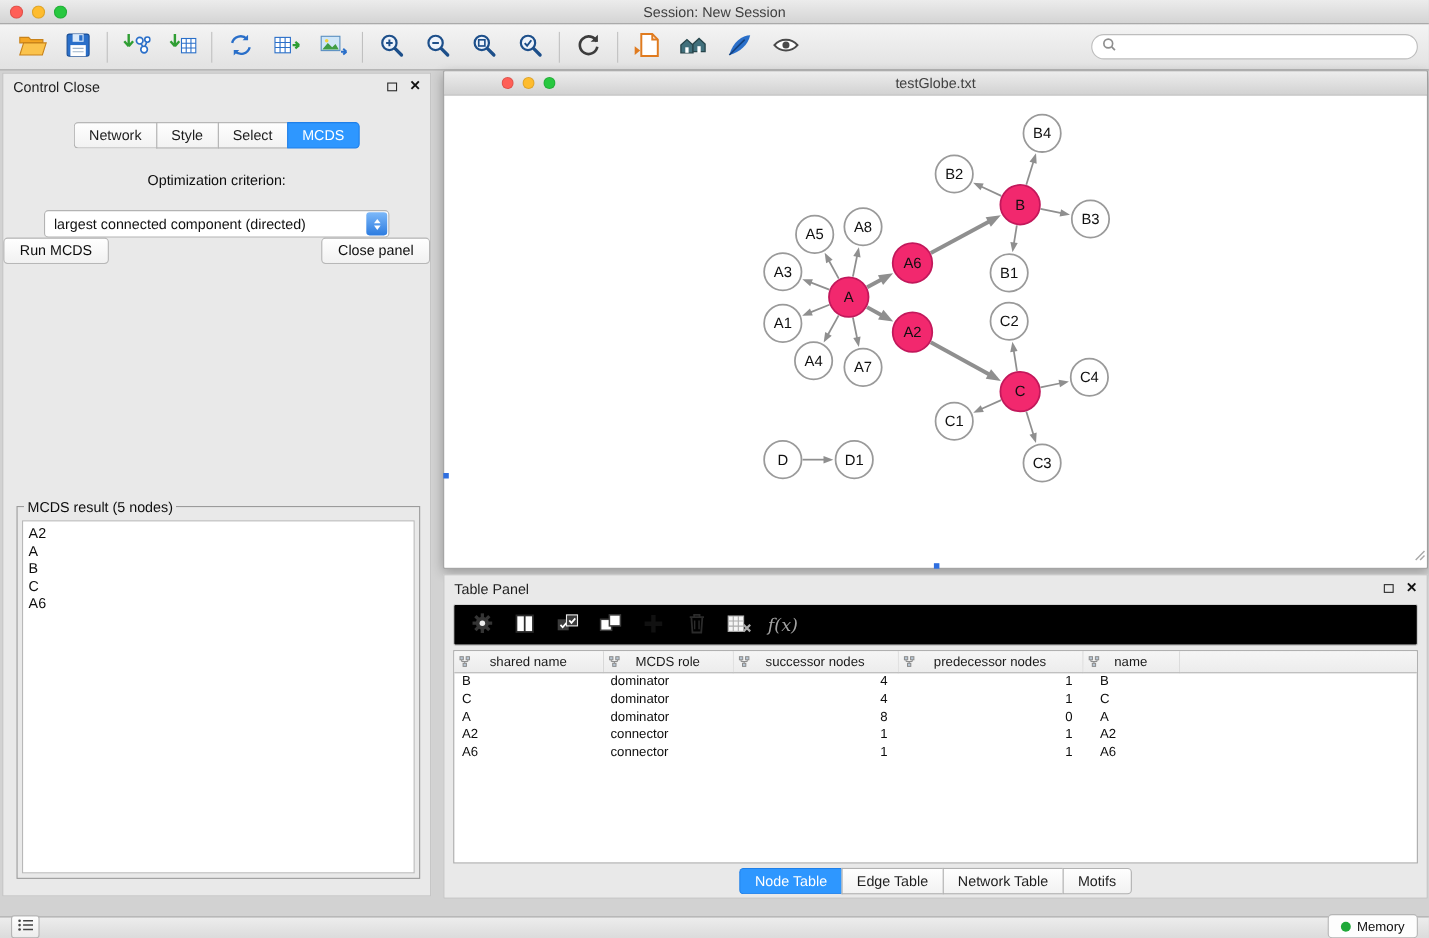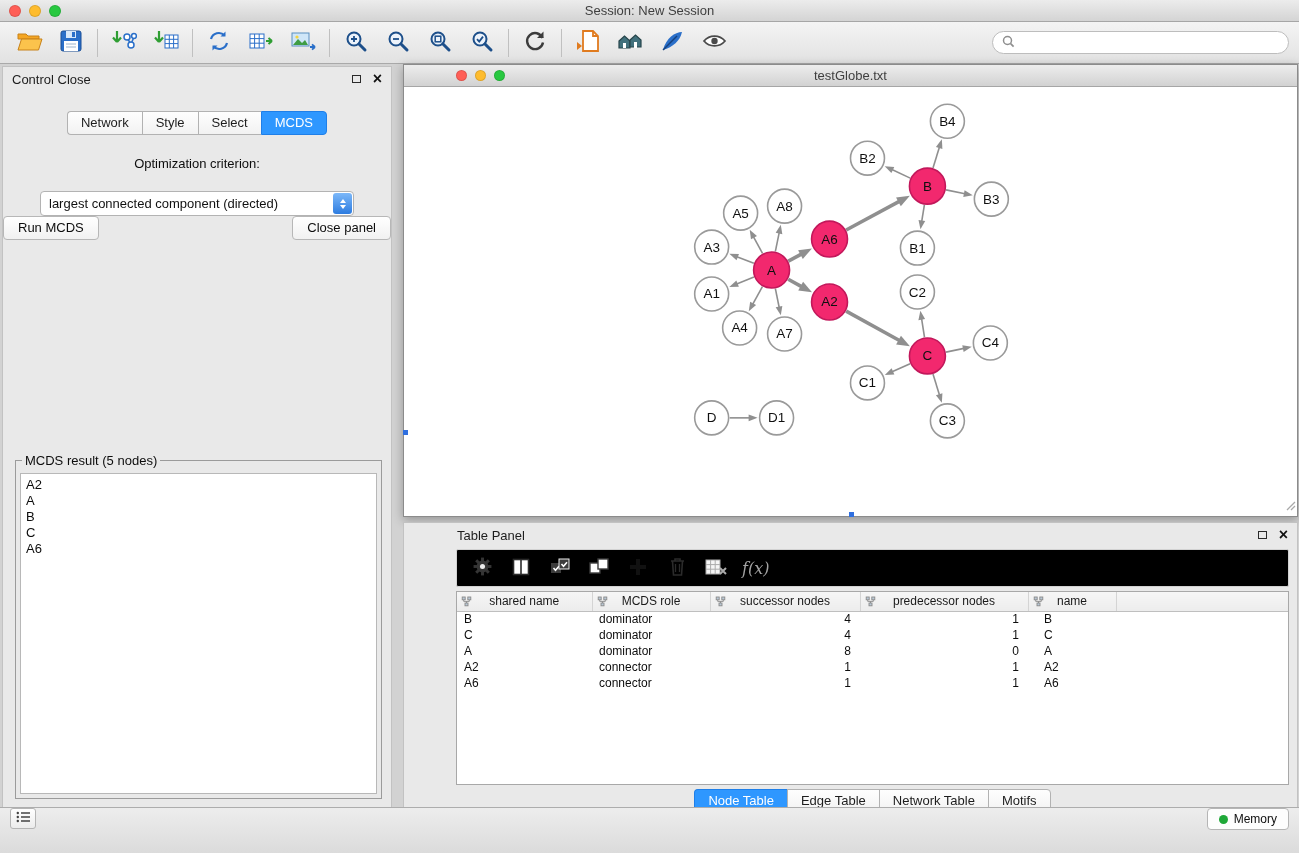--- a/index.html
+++ b/index.html
@@ -128,21 +128,21 @@
   .nw-canvas { flex:1; position:relative; background:#fff; overflow:hidden; }
   .nw-canvas svg.graph { position:absolute; inset:0; width:100%; height:100%; }
   .resize-corner { position:absolute; right:1px; bottom:1px; }
   .win-handle { position:absolute; width:5px; height:5px; background:#2f6fe0; }
   .win-handle.left-mid { left:-1px; top:365px; }
   .win-handle.bottom-mid { bottom:-1px; left:50%; margin-left:-2px; }
   
   .table-panel {
     position:absolute; left:403px; top:458px; right:1px; bottom:2px;
     background:#e9e9e9; border:1px solid #c2c2c2;
-    display:flex; flex-direction:column;padding-left:44px;
+    display:flex; flex-direction:column;
   }
   .tp-toolbar {
     height:38px; flex:none;
     margin:2px 8px 0;
     border:1px solid #d2d2d2; border-radius:2px;
     background:#000000;
     display:flex; align-items:center; gap:9px; padding:0 10px;
   }
   .tp-btn {
     width:30px; height:30px; border:none; background:none; cursor:pointer;
@@ -164,24 +164,24 @@
   }
   table.node-table th .th-icon { position:absolute; left:4px; top:4px; }
   table.node-table th .th-label { display:block; text-align:center; font-size:12px; }
   table.node-table th.filler { border-right:none; }
   table.node-table td { height:16px; padding:0 7px; color:#0d0d0d; overflow:hidden; white-space:nowrap; }
   table.node-table td.num { text-align:right; padding-right:9px; }
   table.node-table td.name-col { padding-left:16px; }
   .tp-tabs { height:31px; flex:none; display:flex; justify-content:center; align-items:center; }
   
   .statusbar {
-    position:absolute; left:0; right:0; bottom:0; height:46px;
+    position:absolute; left:0; right:0; bottom:0; height:20px;
     background:linear-gradient(#ededed,#dbdbdb);
     border-top:1px solid #adadad;
-    display:flex; align-items:flex-start; padding:0 10px;
+    display:flex; align-items:flex-end; padding:0 10px;
   }
   .list-btn {
     width:26px; height:21px; border:1px solid #b5b5b5; border-radius:3px;
     background:linear-gradient(#fff,#ececec); cursor:pointer;
     display:flex; align-items:center; justify-content:center;
   }
   .mem-btn {
     margin-left:auto; display:flex; align-items:center; gap:6px;
     background:#fdfdfd; border:1px solid #b5b5b5; border-radius:4px;
     padding:3px 11px; font-size:12px; cursor:pointer; color:#0d0d0d;

